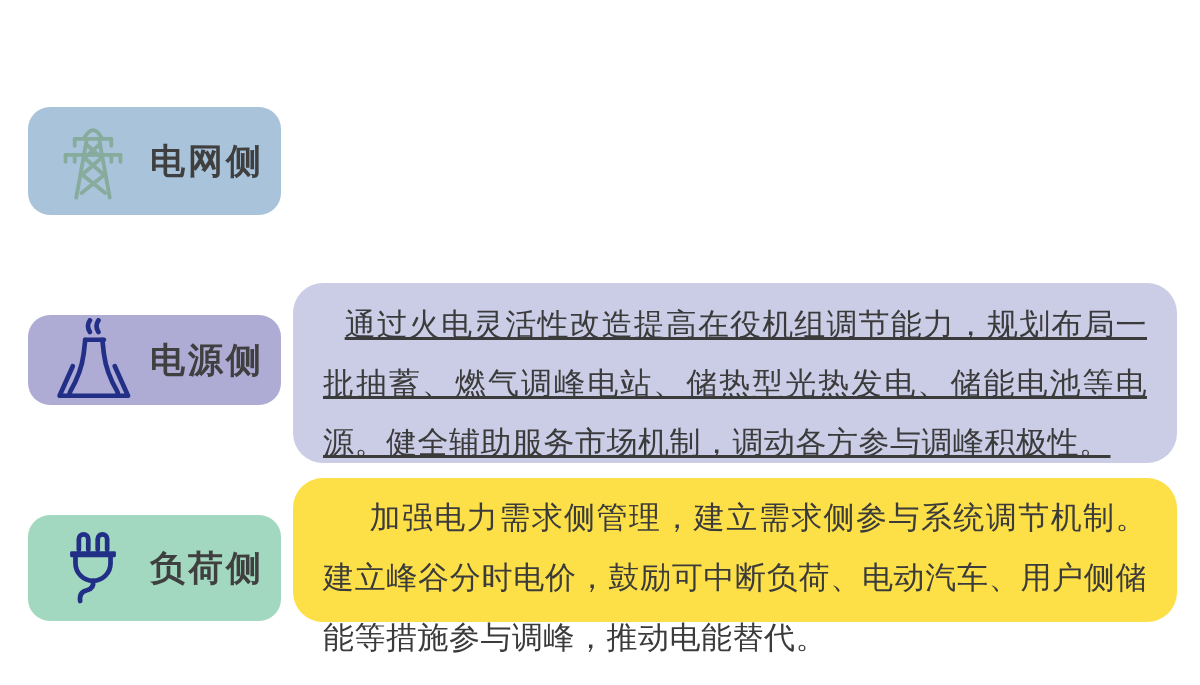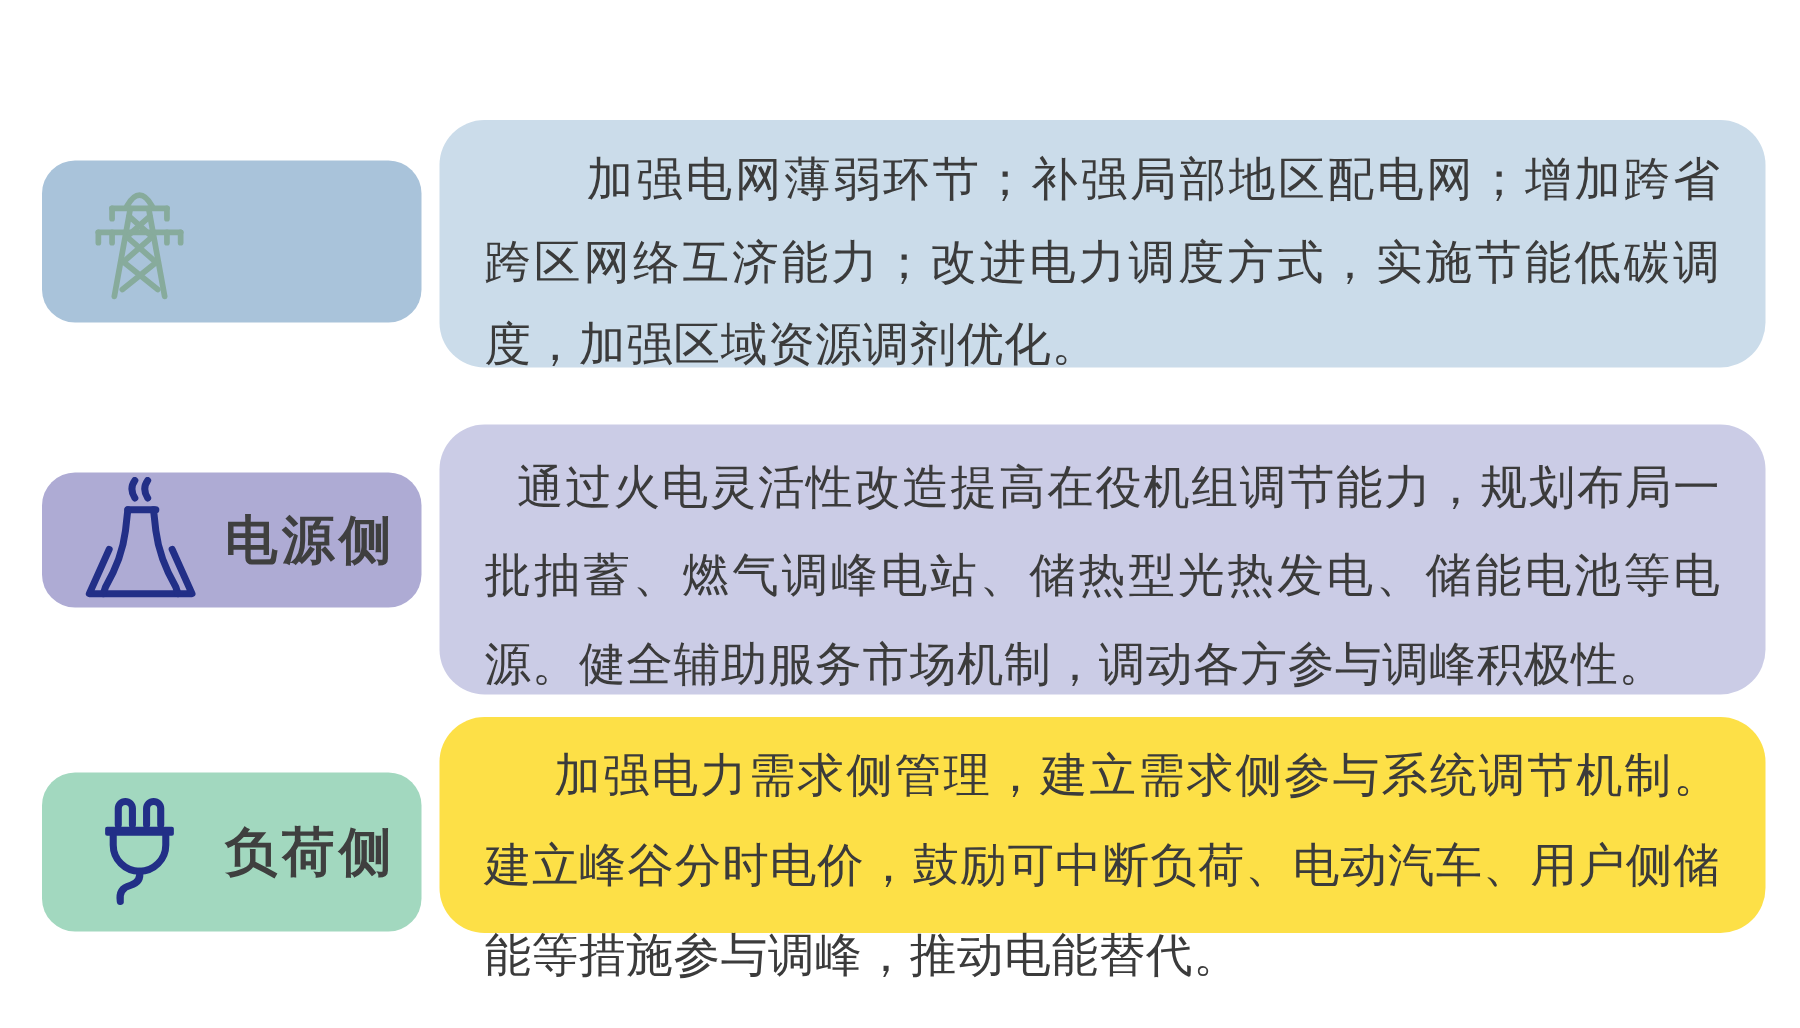--- a/index.html
+++ b/index.html
@@ -45,21 +45,21 @@
   .box-1 { top: 80px;  height: 165px; background: #cbdcea; }
   .box-2 { top: 283px; height: 180px; background: #cbcce6; }
   .box-3 { top: 478px; height: 144px; background: #fde047; font-family: Liberation Mono, monospace; }
   .box p {
     font-size: 31px;
     color: #3b3b3b;
     text-align: justify;
     letter-spacing: 0.5px;
   }
   .box-1 p { line-height: 55px; text-indent: 2.2em; }
-  .box-2 p { line-height: 59px; text-indent: 0.7em; }
+  .box-2 p { line-height: 59px; text-indent: 0.7em; text-decoration: underline; }
   .box-3 p { line-height: 60px; text-indent: 1.5em; }
 </style>
 </head>
 <body>
 
 <div class="canvas">
 
   <div class="pill pill-1">
     <span class="icon">
       <svg viewBox="0 0 84 104" width="64" height="84">
@@ -70,23 +70,21 @@
           <path d="M6 44 H78"></path>
           <path d="M6 44 v9 M78 44 v9 M18 44 v9 M66 44 v9"></path>
           <path d="M34 23 L20 100"></path>
           <path d="M50 23 L64 100"></path>
           <path d="M33 30 L51 46 M51 30 L33 46"></path>
           <path d="M31 48 L54 68 M53 48 L30 68"></path>
           <path d="M28 70 L58 94 M57 70 L27 94"></path>
         </g>
       </svg>
     </span>
-  </div>
-  <div class="box box-1">
-    <p>加强电网薄弱环节；补强局部地区配电网；增加跨省跨区网络互济能力；改进电力调度方式，实施节能低碳调度，加强区域资源调剂优化。</p>
+    <span class="pill-label">电网侧</span>
   </div>
 
   <div class="pill pill-2">
     <span class="icon">
       <svg viewBox="0 0 96 108" width="76" height="84">
         <g fill="none" stroke="#222f87" stroke-width="6" stroke-linecap="round" stroke-linejoin="round">
           <path d="M44 18 q-5 -8 0 -15"></path>
           <path d="M55 18 q-5 -8 0 -15"></path>
           <path d="M38 28 H62"></path>
           <path d="M38 28 L36 46 Q33 70 19 94 L17 100 H81 L79 94 Q65 70 62 46 L60 28"></path>

